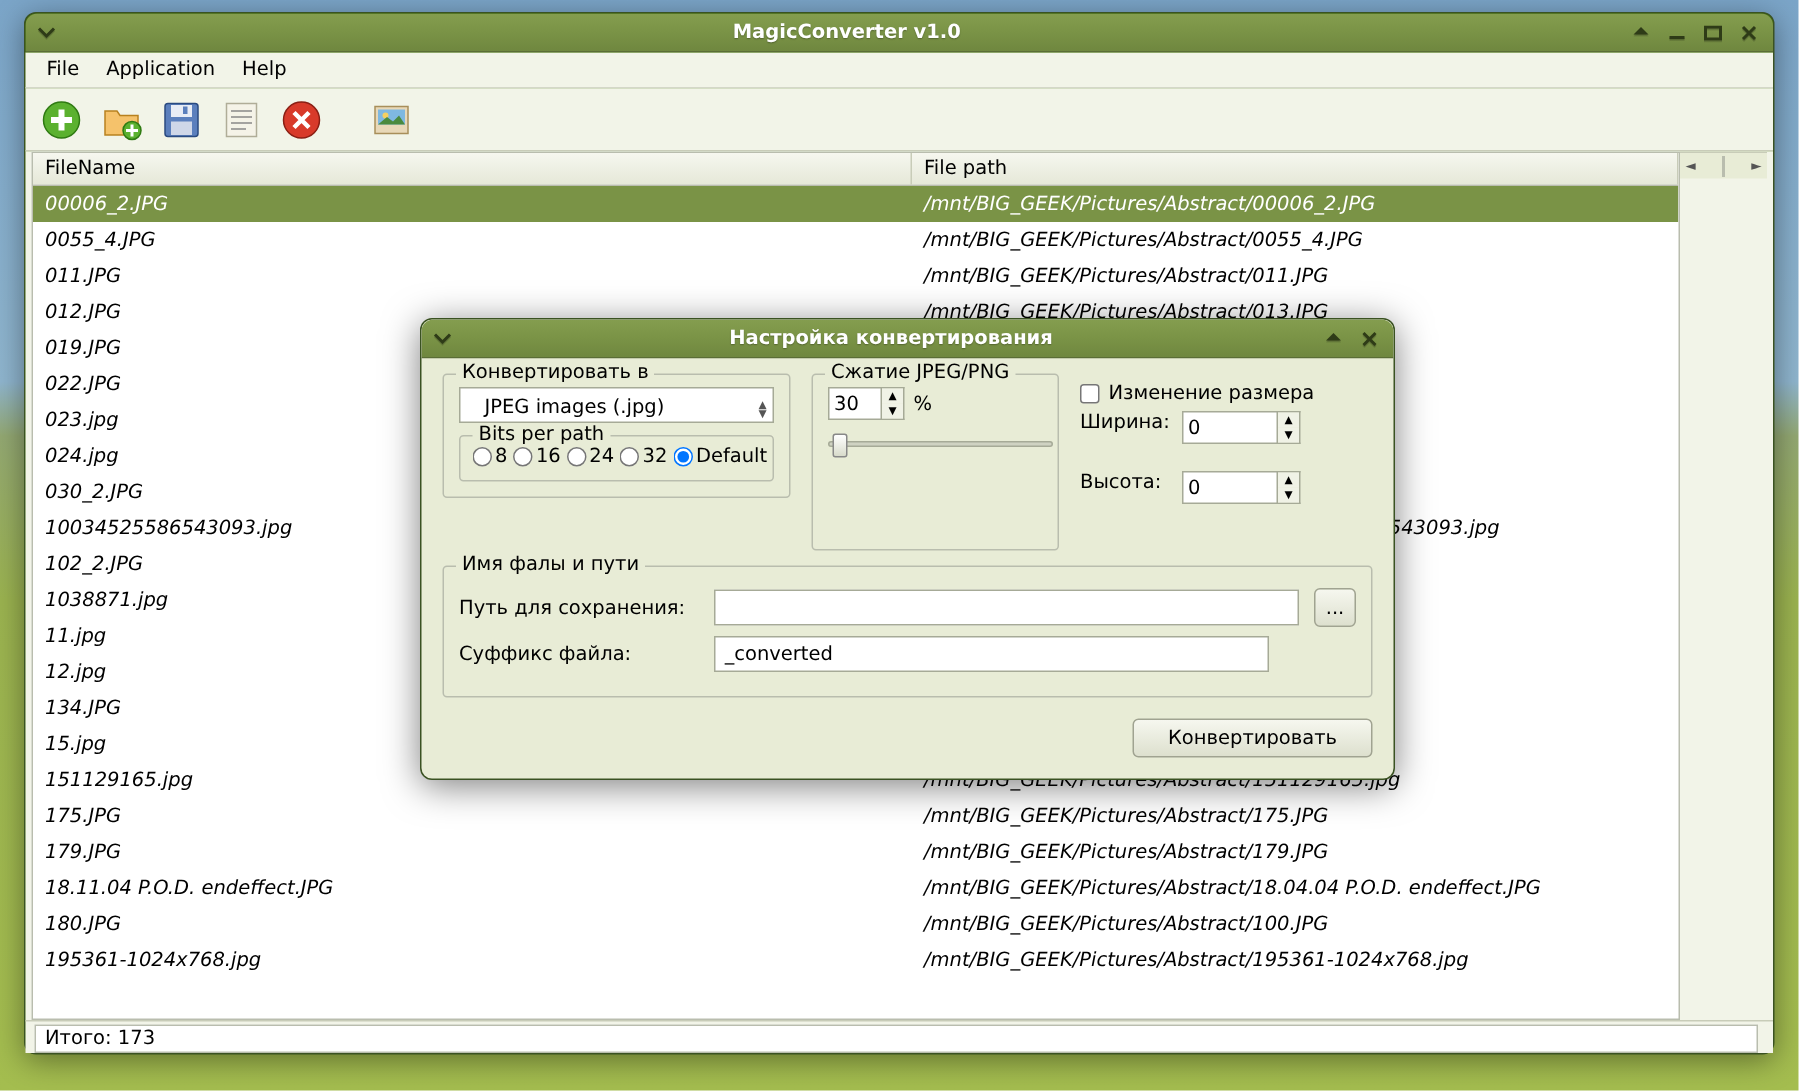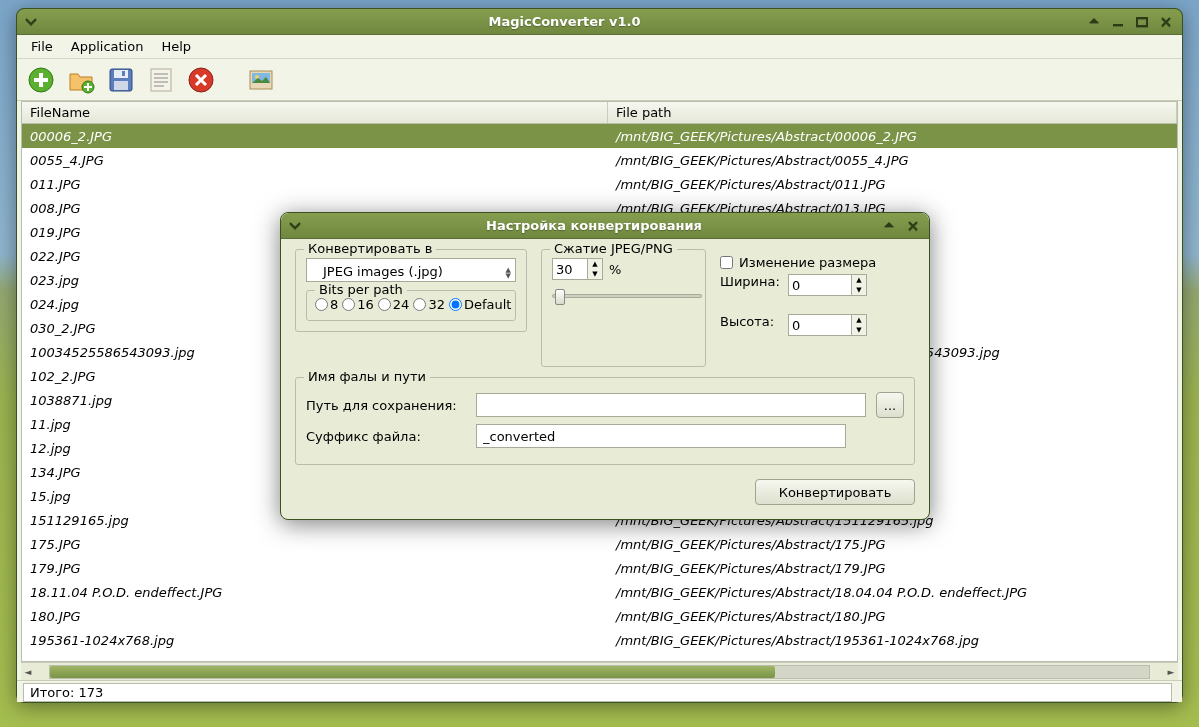--- a/index.html
+++ b/index.html
@@ -33,21 +33,21 @@
 .menubar {
   height: 24px; background:#f2f4e8; border-bottom:1px solid #d4d7c8;
   display:flex; gap:2px; padding: 0 6px; align-items:center;
 }
 .menubar .menu-item { padding: 2px 8px; font-size:13px; cursor:pointer; }
 .toolbar {
   height: 42px; background:#f2f4e8; border-bottom:1px solid #c8ccb8;
   display:flex; gap:8px; padding: 4px 8px; align-items:center;
 }
 .tool-btn { width:32px; height:32px; display:flex; align-items:center; justify-content:center; cursor:pointer; border-radius:3px;}
-.content { flex:1; display:flex; flex-direction:column; background:#f2f4e8; padding:0 4px; overflow:hidden;}
+.content { flex:1; display:flex; background:#f2f4e8; padding:0 4px; overflow:hidden;}
 .table-wrap { flex:1; background:#fff; border:1px solid #b9bdae; overflow:hidden; display:flex; flex-direction:column;}
 .table-head { display:flex; background: linear-gradient(to bottom,#f6f7ef,#e5e8d8); border-bottom:1px solid #b9bdae; font-size:13px;}
 .th { padding:3px 8px; border-right:1px solid #c8ccb8;}
 .th.col1 { width:586px;} .th.col2 { flex:1;}
 .table-body { flex:1; overflow:auto; font-size:13px;}
 .tr { display:flex; height:24px; align-items:center;}
 .tr.sel { background:#7a9346; color:#fff;}
 .td { padding:2px 8px; white-space:nowrap; overflow:hidden; text-overflow:ellipsis;font-style:italic;}
 .td.col1 { width:586px;} .td.col2 { flex:1;}
 .hscroll { height:18px; background:#e8ecd6; border-top:1px solid #c8ccb8; display:flex; align-items:center;}
@@ -202,21 +202,21 @@
           </div>
           <div class="tr">
             <div class="td col1">0055_4.JPG</div>
             <div class="td col2">/mnt/BIG_GEEK/Pictures/Abstract/0055_4.JPG</div>
           </div>
           <div class="tr">
             <div class="td col1">011.JPG</div>
             <div class="td col2">/mnt/BIG_GEEK/Pictures/Abstract/011.JPG</div>
           </div>
           <div class="tr">
-            <div class="td col1">008.JPG</div>
+            <div class="td col1">012.JPG</div>
             <div class="td col2">/mnt/BIG_GEEK/Pictures/Abstract/013.JPG</div>
           </div>
           <div class="tr">
             <div class="td col1">019.JPG</div>
             <div class="td col2">/mnt/BIG_GEEK/Pictures/Abstract/019.JPG</div>
           </div>
           <div class="tr">
             <div class="td col1">022.JPG</div>
             <div class="td col2">/mnt/BIG_GEEK/Pictures/Abstract/022.JPG</div>
           </div>
@@ -271,21 +271,21 @@
           <div class="tr">
             <div class="td col1">179.JPG</div>
             <div class="td col2">/mnt/BIG_GEEK/Pictures/Abstract/179.JPG</div>
           </div>
           <div class="tr">
             <div class="td col1">18.11.04 P.O.D. endeffect.JPG</div>
             <div class="td col2">/mnt/BIG_GEEK/Pictures/Abstract/18.04.04 P.O.D. endeffect.JPG</div>
           </div>
           <div class="tr">
             <div class="td col1">180.JPG</div>
-            <div class="td col2">/mnt/BIG_GEEK/Pictures/Abstract/180.JPG</div>
+            <div class="td col2">/mnt/BIG_GEEK/Pictures/Abstract/100.JPG</div>
           </div>
           <div class="tr">
             <div class="td col1">195361-1024x768.jpg</div>
             <div class="td col2">/mnt/BIG_GEEK/Pictures/Abstract/195361-1024x768.jpg</div>
           </div>
         </div>
     </div>
     <div class="hscroll">
       <div class="arr">◄</div>
       <div class="track">

